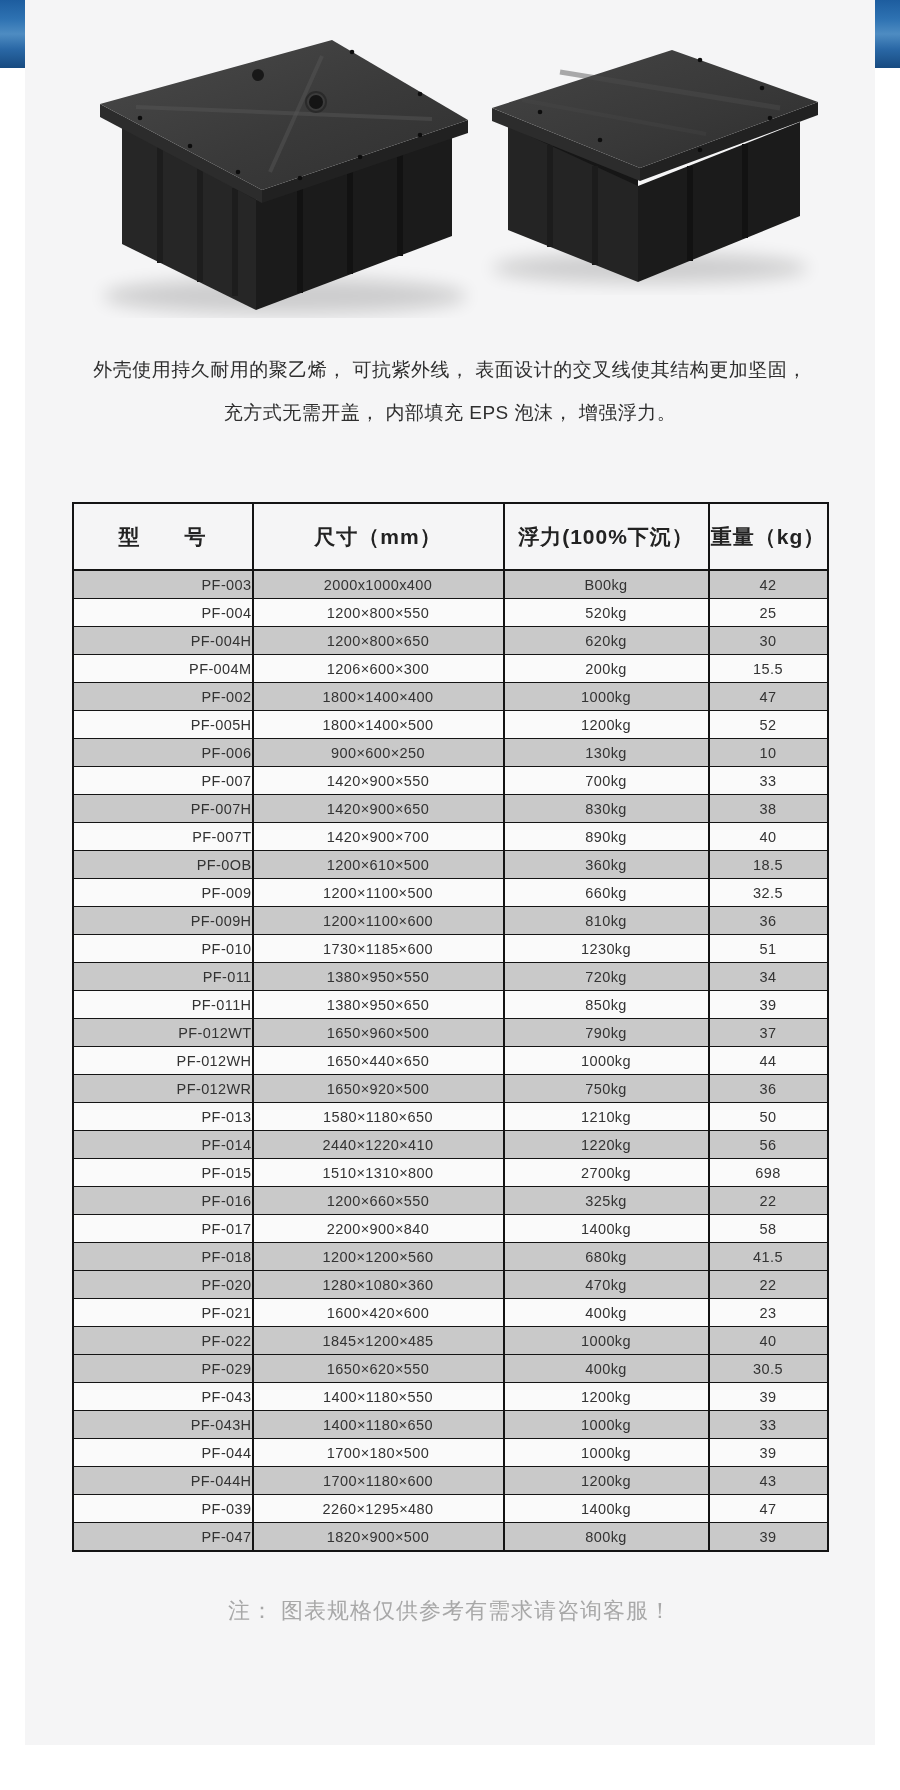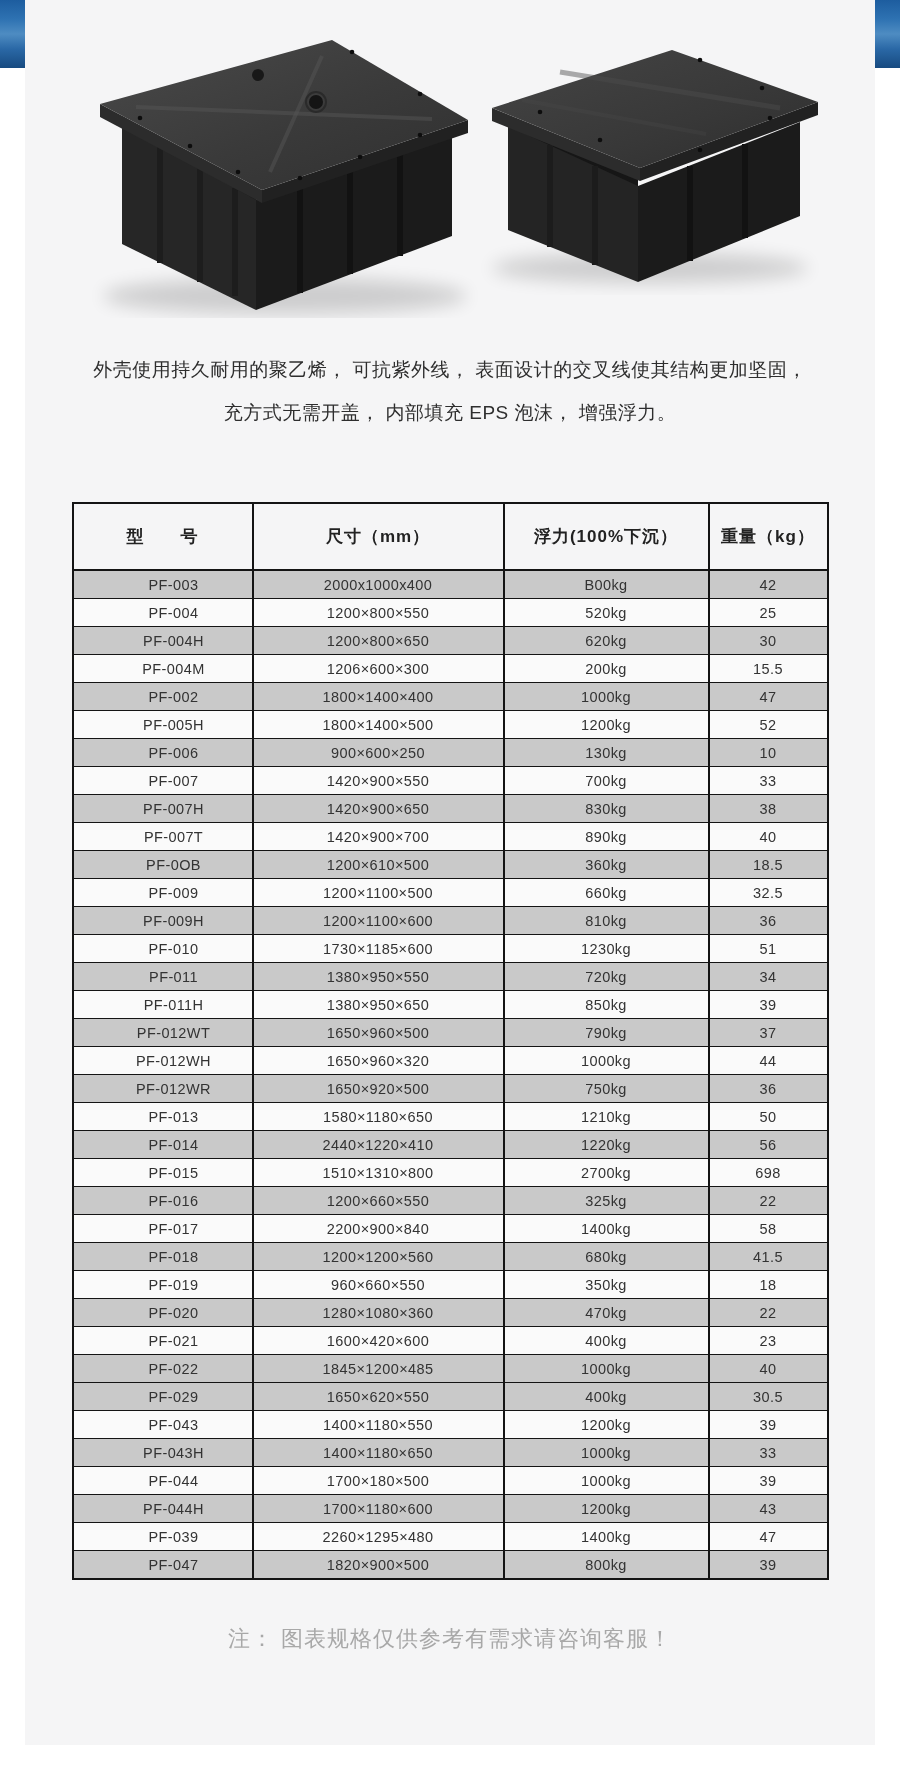--- a/index.html
+++ b/index.html
@@ -26,30 +26,30 @@
   .hero svg{display:block;}
 
   .desc{margin:30px auto 0;width:780px;text-align:center;
         color:var(--text-dark,#2e2e2e);font-size:19px;line-height:43px;
         letter-spacing:0.5px;}
   .desc .line{white-space:nowrap;}
 
   table.spec{width:755px;margin:68px auto 0;border-collapse:collapse;
              table-layout:fixed;border:2px solid var(--table-border,#141414);}
   table.spec th{border:2px solid var(--table-border,#141414);
-    height:63px;font-size:17px;font-weight:bold;color:#222;
+    height:63px;font-size:21px;font-weight:bold;color:#222;
     background:var(--card-bg,#f5f5f6);letter-spacing:1px;}
   table.spec td{border-style:solid;border-color:var(--table-border,#141414);
     border-width:1px 2px;height:27px;padding:0;
     font-size:14.5px;color:#333;text-align:center;letter-spacing:0.4px;}
   table.spec col.c-model{width:180px;}
   table.spec col.c-size{width:251px;}
   table.spec col.c-buoy{width:205px;}
   table.spec col.c-weight{width:119px;}
-  table.spec td:first-child{text-align:center;padding-left:22px;}
+  table.spec td:first-child{text-align:right;padding-left:22px;}
   tr.shaded td{background:var(--row-shaded,#c9c9c9);}
   tr.light td{background:var(--row-light,#fafafa);}
 
   .note{margin-top:44px;text-align:center;color:var(--note-gray,#a8a8a8);
         font-size:22px;letter-spacing:1px;}
 </style>
 </head>
 <body>
 
 <div id="page">
@@ -255,21 +255,21 @@
             <td>39</td>
           </tr>
           <tr class="shaded">
             <td>PF-012WT</td>
             <td>1650×960×500</td>
             <td>790kg</td>
             <td>37</td>
           </tr>
           <tr class="light">
             <td>PF-012WH</td>
-            <td>1650×960×320</td>
+            <td>1650×440×650</td>
             <td>1000kg</td>
             <td>44</td>
           </tr>
           <tr class="shaded">
             <td>PF-012WR</td>
             <td>1650×920×500</td>
             <td>750kg</td>
             <td>36</td>
           </tr>
           <tr class="light">
@@ -301,26 +301,20 @@
             <td>2200×900×840</td>
             <td>1400kg</td>
             <td>58</td>
           </tr>
           <tr class="shaded">
             <td>PF-018</td>
             <td>1200×1200×560</td>
             <td>680kg</td>
             <td>41.5</td>
           </tr>
-          <tr class="light">
-            <td>PF-019</td>
-            <td>960×660×550</td>
-            <td>350kg</td>
-            <td>18</td>
-          </tr>
           <tr class="shaded">
             <td>PF-020</td>
             <td>1280×1080×360</td>
             <td>470kg</td>
             <td>22</td>
           </tr>
           <tr class="light">
             <td>PF-021</td>
             <td>1600×420×600</td>
             <td>400kg</td>

